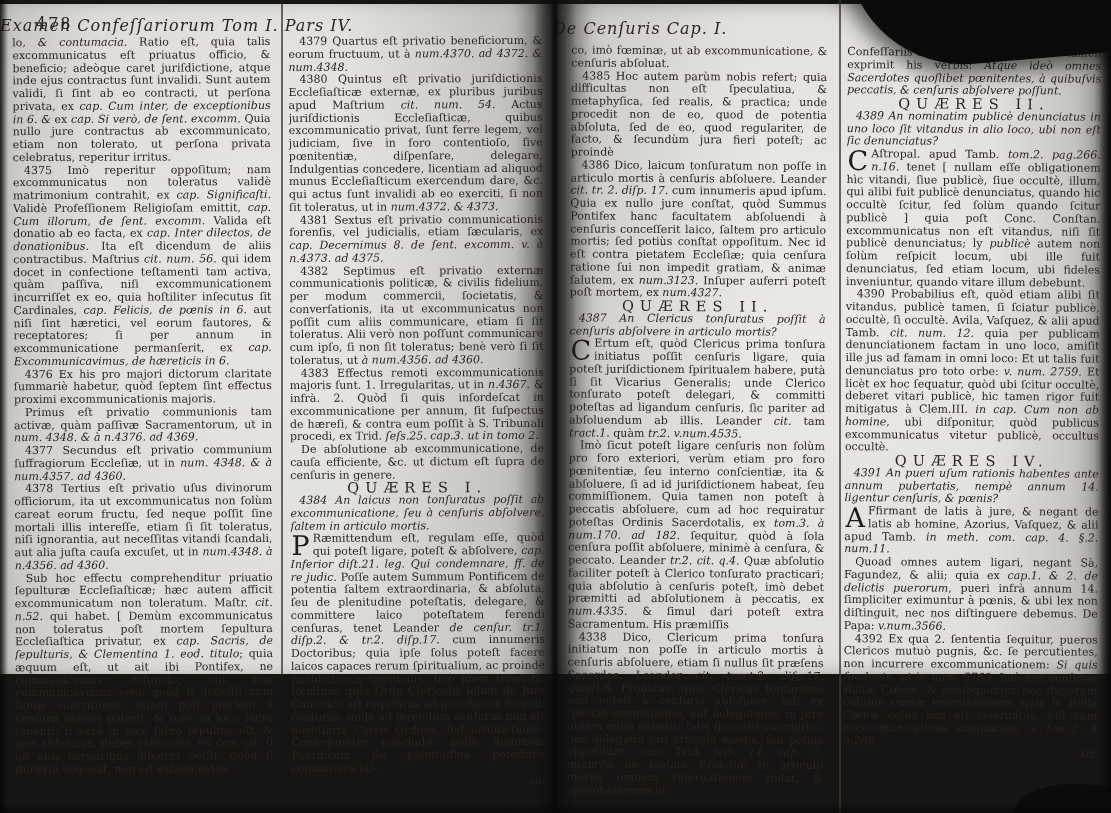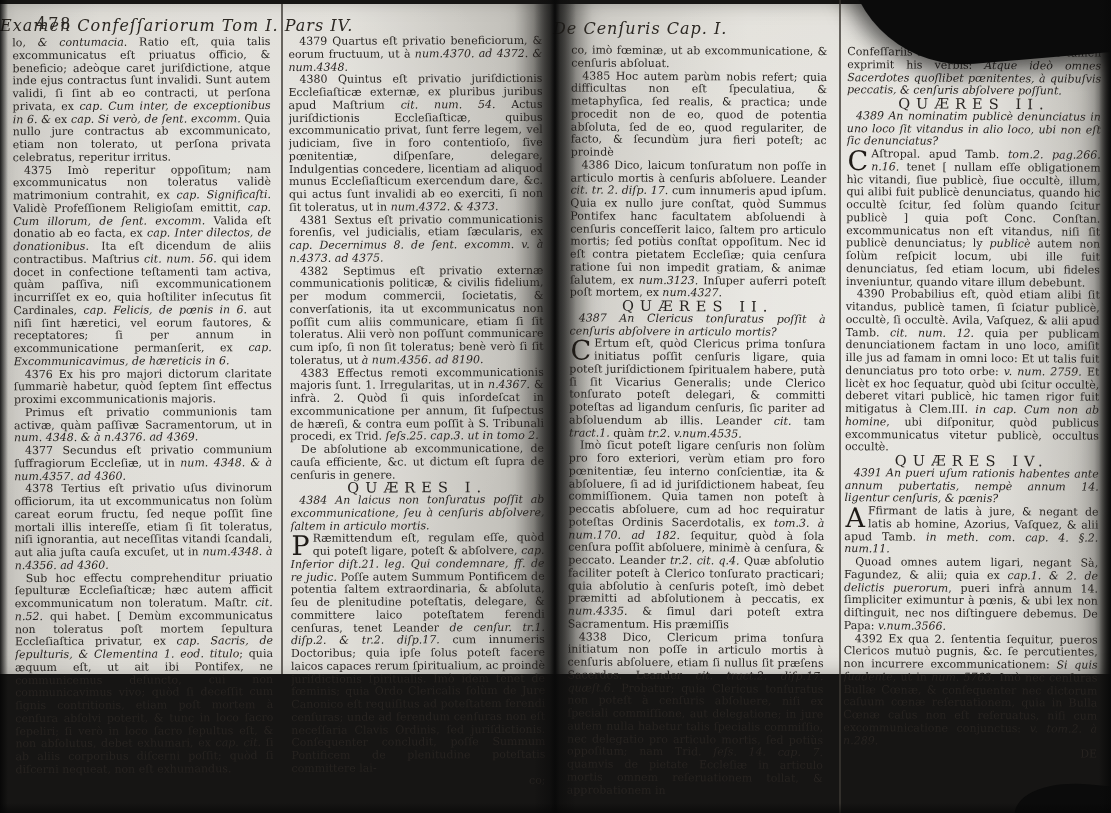--- a/index.html
+++ b/index.html
@@ -91,21 +91,21 @@
           <p class="b-p">4376 Ex his pro majori dictorum claritate ſummariè habetur, quòd ſeptem ſint effectus proximi excommunicationis majoris.</p>
           <p class="b-p">Primus eſt privatio communionis tam activæ, quàm paſſivæ Sacramentorum, ut in <i>num. 4348. &amp; à n.4376. ad 4369.</i></p>
           <p class="b-p">4377 Secundus eſt privatio communium ſuffragiorum Eccleſiæ, ut in <i>num. 4348. &amp; à num.4357. ad 4360.</i></p>
           <p class="b-p">4378 Tertius eſt privatio uſus divinorum officiorum, ita ut excommunicatus non ſolùm careat eorum fructu, ſed neque poſſit ſine mortali illis intereſſe, etiam ſi ſit toleratus, niſi ignorantia, aut neceſſitas vitandi ſcandali, aut alia juſta cauſa excuſet, ut in <i>num.4348. à n.4356. ad 4360.</i></p>
           <p class="b-p">Sub hoc effectu comprehenditur priuatio ſepulturæ Eccleſiaſticæ; hæc autem afficit excommunicatum non toleratum. Maſtr. <i>cit. n.52.</i> qui habet. [ Demùm excommunicatus non toleratus poſt mortem ſepultura Eccleſiaſtica privatur, ex <i>cap. Sacris, de ſepulturis, &amp; Clementina 1. eod. titulo</i>; quia æquum eſt, ut ait ibi Pontifex, ne communicemus defuncto, cui non communicavimus vivo; quòd ſi deceſſit cum ſignis contritionis, etiam poſt mortem à cenſura abſolvi poterit, &amp; tunc in loco ſacro ſepeliri; ſi verò in loco ſacro ſepultus eſt, &amp; non abſolutus, debet exhumari, ex <i>cap. cit.</i> ſi ab aliis corporibus diſcerni poſſit; quòd ſi diſcerni nequeat, non eſt exhumandus.</p>
         </div>
       <div class="col c2">
           <p class="b-p">4379 Quartus eſt privatio beneficiorum, &amp; eorum fructuum, ut à <i>num.4370. ad 4372. &amp; num.4348.</i></p>
           <p class="b-p">4380 Quintus eſt privatio juriſdictionis Eccleſiaſticæ externæ, ex pluribus juribus apud Maſtrium <i>cit. num. 54.</i> Actus juriſdictionis Eccleſiaſticæ, quibus excommunicatio privat, ſunt ferre legem, vel judiciam, ſive in foro contentioſo, ſive pœnitentiæ, diſpenſare, delegare, Indulgentias concedere, licentiam ad aliquod munus Eccleſiaſticum exercendum dare, &amp;c. qui actus ſunt invalidi ab eo exerciti, ſi non ſit toleratus, ut in <i>num.4372. &amp; 4373.</i></p>
           <p class="b-p">4381 Sextus eſt privatio communicationis forenſis, vel judicialis, etiam ſæcularis, ex <i>cap. Decernimus 8. de ſent. excomm. v. à n.4373. ad 4375.</i></p>
-          <p class="b-p">4382 Septimus eſt privatio externæ communicationis politicæ, &amp; civilis fidelium, per modum commercii, ſocietatis, &amp; converſationis, ita ut excommunicatus non poſſit cum aliis communicare, etiam ſi ſit toleratus. Alii verò non poſſunt communicare cum ipſo, ſi non ſit toleratus; benè verò ſi ſit toleratus, ut <i>à num.4356. ad 8190.</i></p>
+          <p class="b-p">4382 Septimus eſt privatio externæ communicationis politicæ, &amp; civilis fidelium, per modum commercii, ſocietatis, &amp; converſationis, ita ut excommunicatus non poſſit cum aliis communicare, etiam ſi ſit toleratus. Alii verò non poſſunt communicare cum ipſo, ſi non ſit toleratus; benè verò ſi ſit toleratus, ut <i>à num.4356. ad 4360.</i></p>
           <p class="b-p">4383 Effectus remoti excommunicationis majoris ſunt. 1. Irregularitas, ut in <i>n.4367.</i> &amp; infrà. 2. Quòd ſi quis inſordeſcat in excommunicatione per annum, ſit ſuſpectus de hæreſi, &amp; contra eum poſſit à S. Tribunali procedi, ex Trid. <i>ſeſs.25. cap.3. ut in tomo 2.</i></p>
           <p class="b-p">De abſolutione ab excommunicatione, de cauſa efficiente, &amp;c. ut dictum eſt ſupra de cenſuris in genere.</p>
           <p class="b-h">QUÆRES I.</p>
           <p class="b-q">4384 <i>An laicus non tonſuratus poſſit ab excommunicatione, ſeu à cenſuris abſolvere, ſaltem in articulo mortis.</i></p>
           <p class="b-dc"><span class="cap">P</span>Ræmittendum eſt, regulam eſſe, quòd qui poteſt ligare, poteſt &amp; abſolvere, <i>cap. Inferior diſt.21. leg. Qui condemnare, ff. de re judic.</i> Poſſe autem Summum Pontificem de potentia ſaltem extraordinaria, &amp; abſoluta, ſeu de plenitudine poteſtatis, delegare, &amp; committere laico poteſtatem ferendi cenſuras, tenet Leander <i>de cenſur. tr.1. diſp.2. &amp; tr.2. diſp.17.</i> cum innumeris Doctoribus; quia ipſe ſolus poteſt facere laicos capaces rerum ſpiritualium, ac proindè juriſdictionis ſpiritualis. Imò idem tenet de fœminis; quia Ordo Clericalis ſolùm de Jure Canonico eſt requiſitus ad poteſtatem ferendi cenſuras; unde ad ferendum cenſuras non eſt neceſſaria Clavis Ordinis, ſed juriſdictionis. Conſequenter concludit, poſſe Summum Pontificem de plenitudine poteſtatis committere lai-</p>
           <p class="b-cw">co;</p>
         </div>
     </div>
   </div>
 

